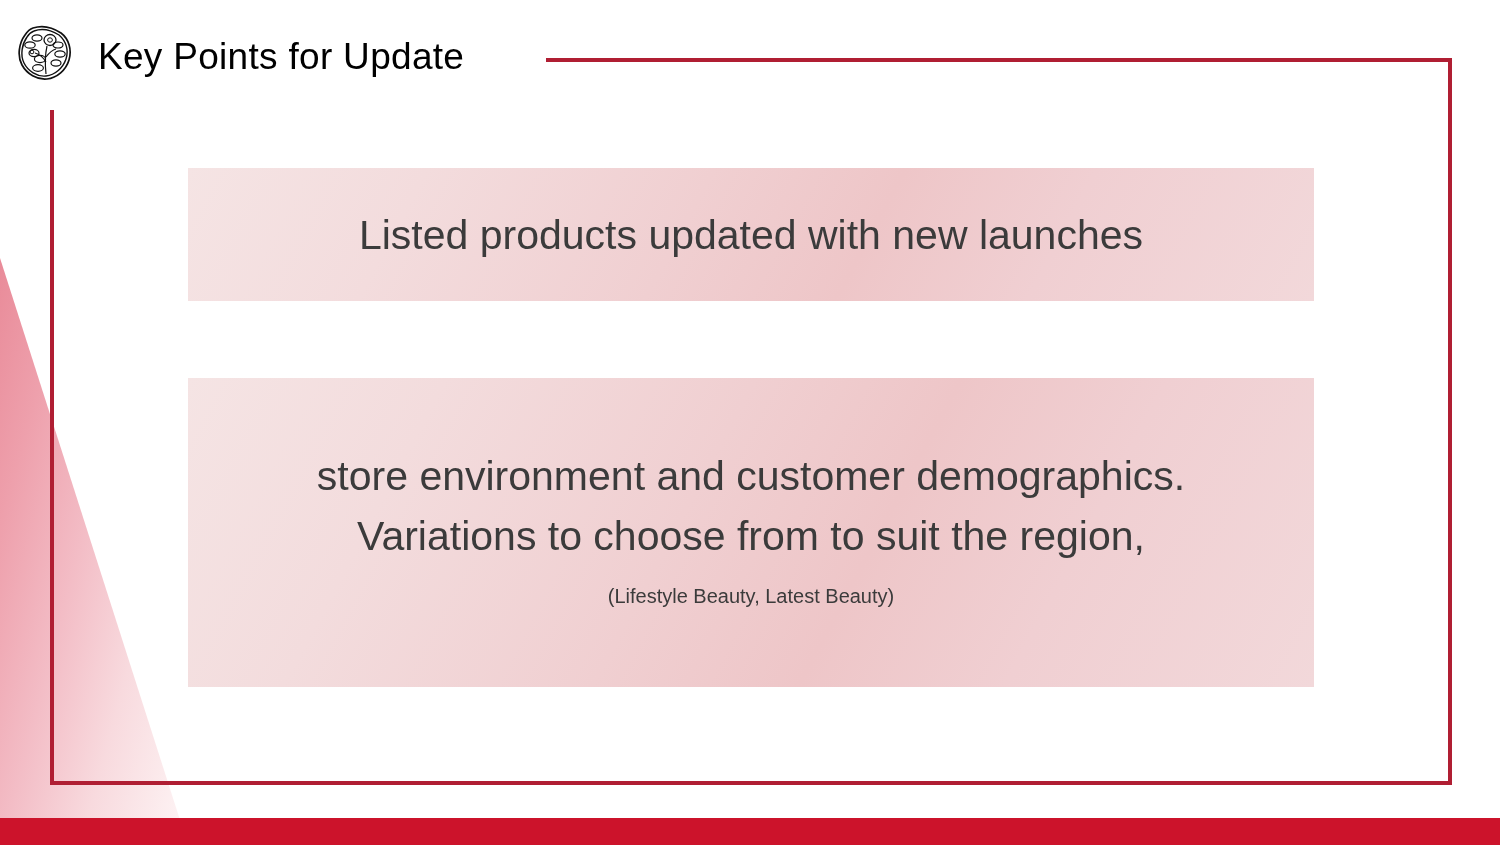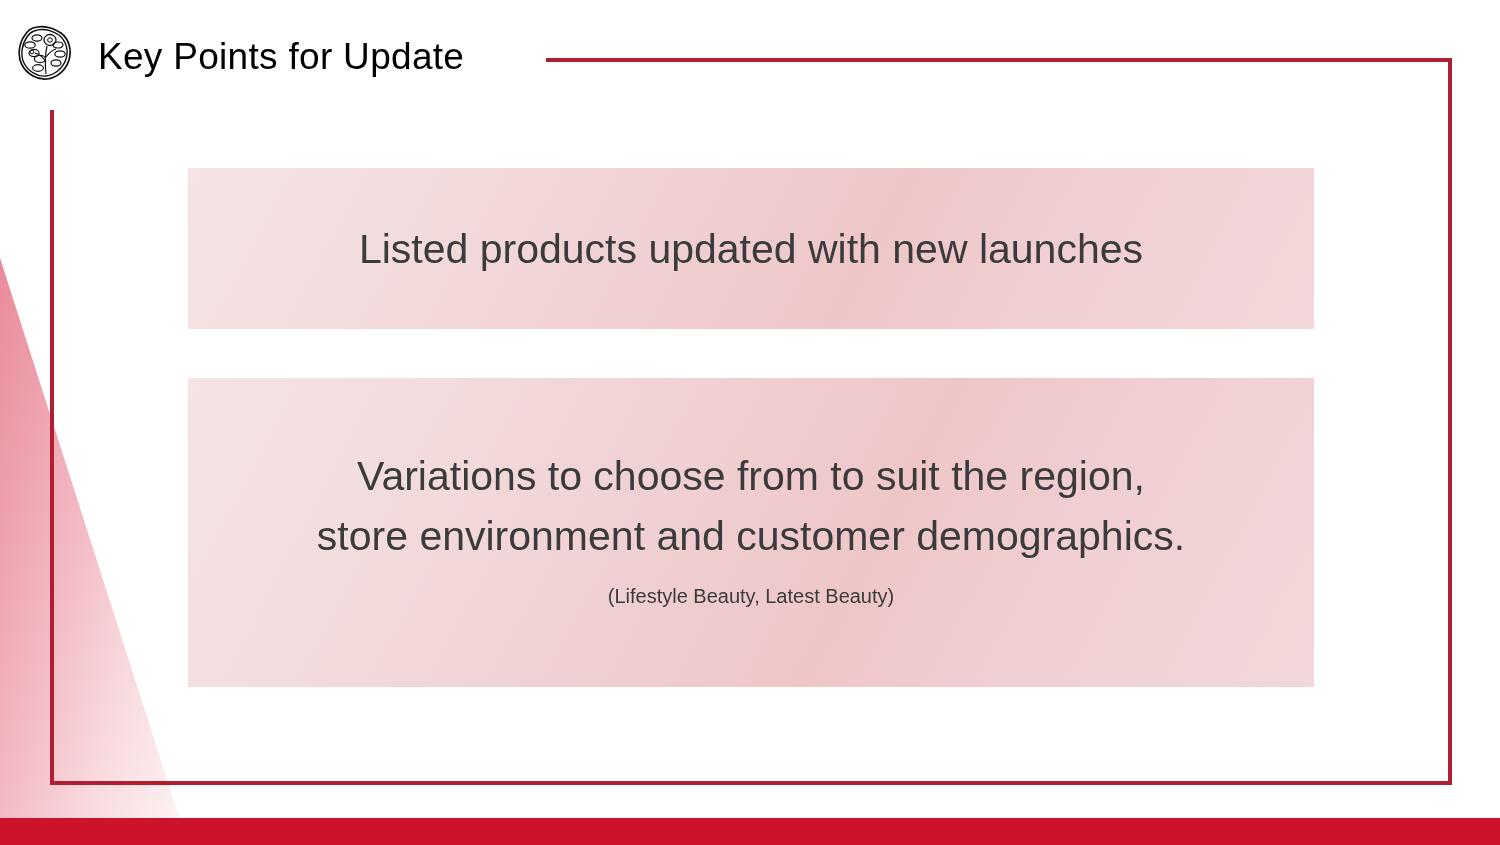--- a/index.html
+++ b/index.html
@@ -122,21 +122,21 @@
         #f5e4e4 0%,
         #f3dcdd 20%,
         #f0cfd1 44%,
         #eec6c8 60%,
         #f0cfd2 76%,
         #f2d8da 100%);
     color: #3b3b3b;
   }
   .box-one {
     top: 168px;
-    height: 161px;
+    height: 133px;
   }
   .box-two {
     top: 378px;
     height: 309px;
   }
 
   .box-line-main {
     font-size: 41px;
     line-height: 60px;
     color: #3b3b3b;
@@ -194,21 +194,21 @@
   </div>
 
   <div class="content-box box-one">
     <div class="box-lines">
       <div class="box-line-main">Listed products updated with new launches</div>
     </div>
   </div>
 
   <div class="content-box box-two">
     <div class="box-lines">
+      <div class="box-line-main">store environment and customer demographics.</div>
       <div class="box-line-main">Variations to choose from to suit the region,</div>
-      <div class="box-line-main">store environment and customer demographics.</div>
       <div class="box-sub">(Lifestyle Beauty, Latest Beauty)</div>
     </div>
   </div>
 
   <div class="bottom-bar"></div>
 
 </div>
 
 </body></html>

